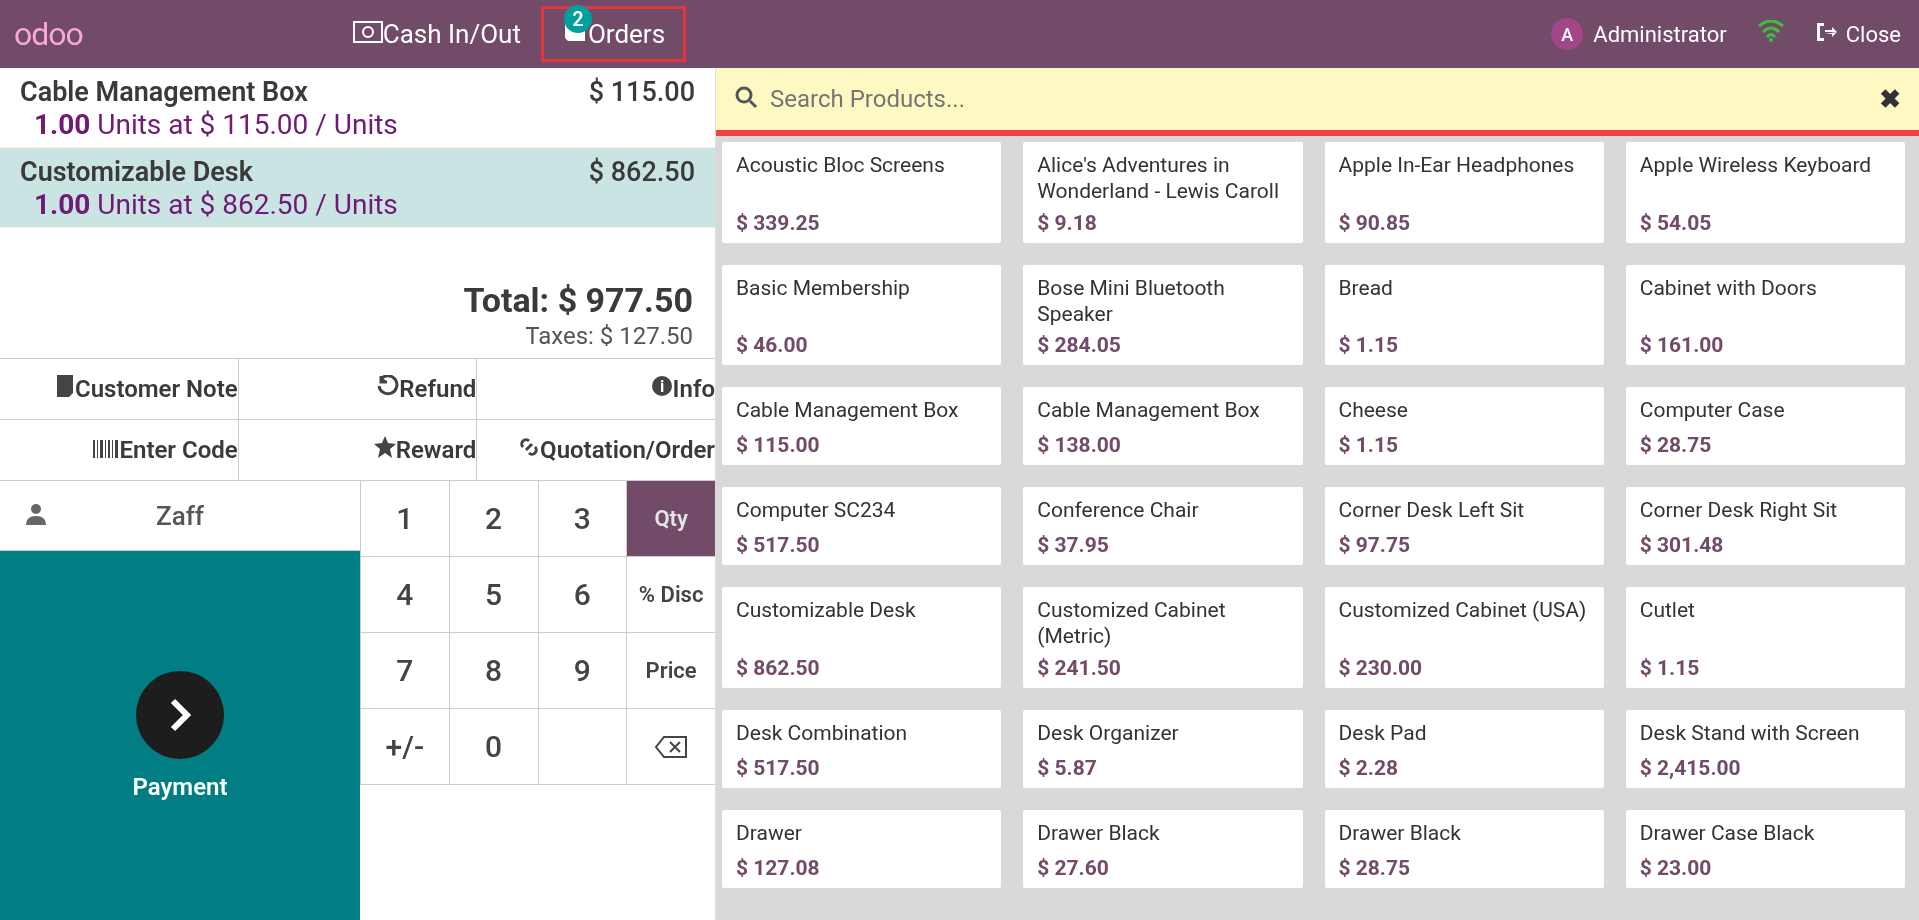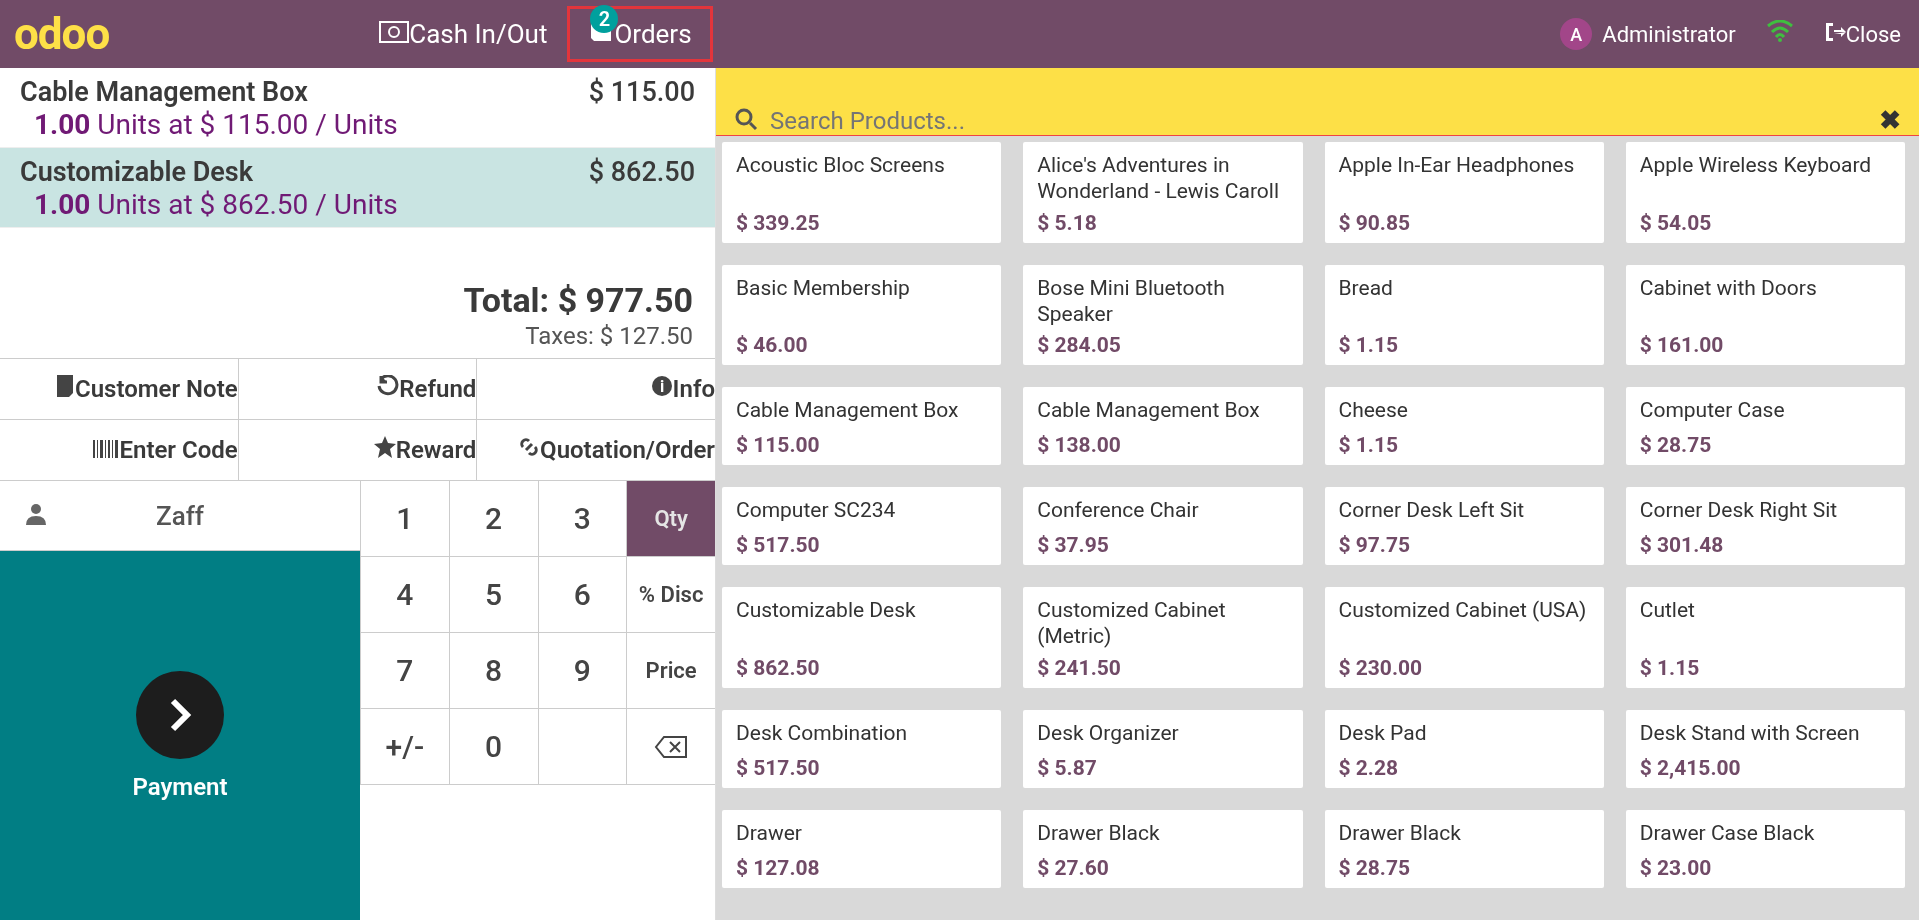--- a/index.html
+++ b/index.html
@@ -1,27 +1,27 @@
 <!DOCTYPE html>
 <html><head>
 <meta charset="utf-8">
 <style>
 * { margin: 0; padding: 0; box-sizing: border-box; font-family: -apple-system, BlinkMacSystemFont, "Segoe UI", Roboto, Helvetica, Arial, sans-serif; }
 body { background: #fff; width: 1919px; height: 920px; overflow: hidden; }
 
 .topbar { background: #714B67; height: 68px; display: flex; align-items: center; color: #fff; }
-.logo { font-size: 44px; font-weight: 700; letter-spacing: -1px; margin-left: 14px; margin-right: 250px; color: #fde047; }
+.logo { font-size: 32px; font-weight: 400; letter-spacing: -1px; margin-left: 14px; margin-right: 250px; color: #f9a8d4; }
 .topbar-btn { display: flex; align-items: center; font-size: 26px; padding: 0 20px; height: 68px; cursor: pointer; }
 .orders-btn { border: 3px solid #E3353C; padding: 4px 18px; height: 56px; position: relative; }
 .orders-badge { position: absolute; top: -4px; left: 20px; background: #00A09D; color: #fff; border-radius: 14px; font-size: 20px; font-weight: 600; width: 28px; height: 28px; display: flex; align-items: center; justify-content: center; }
 .spacer { flex: 1; }
 .avatar { width: 32px; height: 32px; border-radius: 50%; background: #A24689; color: #fff; display: flex; align-items: center; justify-content: center; font-size: 18px; font-weight: 500; }
 .admin-name { font-size: 22px; margin-left: 10px; margin-right: 30px; }
 .wifi { color: #3FBF3F; font-size: 24px; margin-right: 30px; }
-.close-btn { display: flex; align-items: center; gap: 0; font-size: 22px; margin-right: 18px; cursor: pointer; }
+.close-btn { display: flex; align-items: center; gap: 9px; font-size: 22px; margin-right: 18px; cursor: pointer; }
 
 .main { display: flex; height: 852px; border-radius: 10px; }
 .left-panel { width: 716px; display: flex; flex-direction: column; border-right: 1px solid #ddd; }
 .right-panel { flex: 1; display: flex; flex-direction: column; background: #fff; }
 
 .order-lines { }
 .order-line { padding: 8px 20px 6px 20px; border-bottom: 1px solid #eee; }
 .order-line.selected { background: #C9E4E2; }
 .line-row1 { display: flex; justify-content: space-between; align-items: center; }
 .line-name { font-size: 27px; font-weight: 600; color: #3a3a3a; }
@@ -43,21 +43,21 @@
 .customer-btn .user-icon { position: absolute; left: 26px; }
 .payment-btn { flex: 1; background: #017E84; color: #fff; display: flex; flex-direction: column; align-items: center; justify-content: center; cursor: pointer; }
 .payment-circle { width: 88px; height: 88px; border-radius: 50%; background: #1d1d1d; display: flex; align-items: center; justify-content: center; margin-bottom: 14px; }
 .payment-label { font-size: 24px; font-weight: 600; }
 
 .numpad { display: grid; grid-template-columns: repeat(4, 1fr); grid-auto-rows: 76px; flex: 1; }
 .num-btn { display: flex; align-items: center; justify-content: center; font-size: 30px; font-weight: 500; color: #444; border-left: 1px solid #ccc; border-bottom: 1px solid #ccc; cursor: pointer; background: #fff; }
 .num-btn.mode { font-size: 22px; font-weight: 600; }
 .num-btn.mode.active { background: #714B67; color: #e5e5e5; }
 
-.search-row { height: 68px; display: flex; align-items: flex-end; padding: 0 18px; background: #fde047; border-bottom: 1px solid #ef4444; }
+.search-row { height: 68px; display: flex; align-items: center; padding: 0 18px; background: #fef9c3; border-bottom: 6px solid #ef4444; }
 .search-input { flex: 1; border: none; background: transparent; font-size: 24px; color: #777; outline: none; margin-left: 12px; }
 .search-clear { font-size: 26px; color: #333; cursor: pointer; font-weight: bold; }
 
 .product-grid { flex: 1; overflow-y: auto; display: grid; grid-template-columns: repeat(4, 1fr); gap: 22px; padding: 6px 14px 6px 6px; background: #D9D9D9; align-content: start; }
 .product-card { background: #fff; padding: 10px 14px 8px 14px; display: flex; flex-direction: column; justify-content: space-between; cursor: pointer; min-height: 98px; border-radius: 2px; }
 .product-card.short { min-height: 78px; }
 .product-name { font-size: 21px; color: #333; line-height: 1.25; }
 .product-price { font-size: 21px; font-weight: 700; color: #714B67; margin-top: 6px; }
 
 .icon-svg { display: inline-block; vertical-align: middle; }
@@ -231,21 +231,21 @@
       <input class="search-input" placeholder="Search Products..." style="">
       <span class="search-clear">✖</span>
     </div>
     <div class="product-grid" id="product-grid">
         <div class="product-card">
           <div class="product-name">Acoustic Bloc Screens</div>
           <div class="product-price">$ 339.25</div>
         </div>
         <div class="product-card">
           <div class="product-name">Alice's Adventures in Wonderland - Lewis Caroll</div>
-          <div class="product-price">$ 5.18</div>
+          <div class="product-price">$ 9.18</div>
         </div>
         <div class="product-card">
           <div class="product-name">Apple In-Ear Headphones</div>
           <div class="product-price">$ 90.85</div>
         </div>
         <div class="product-card">
           <div class="product-name">Apple Wireless Keyboard</div>
           <div class="product-price">$ 54.05</div>
         </div>
         <div class="product-card short">

